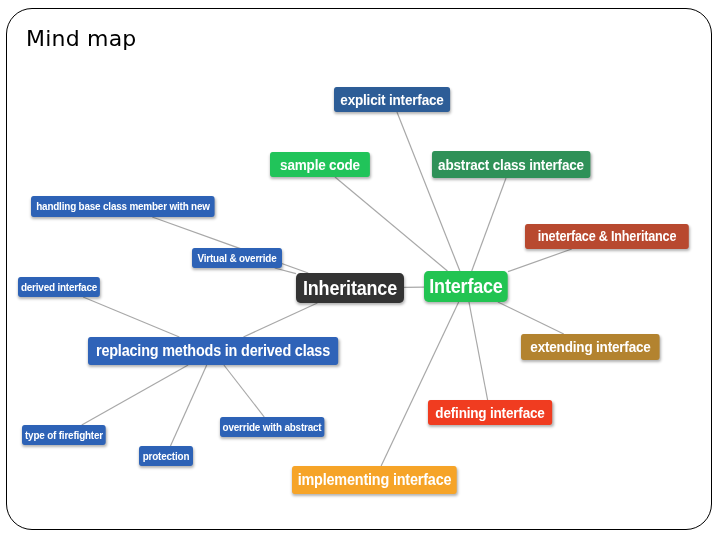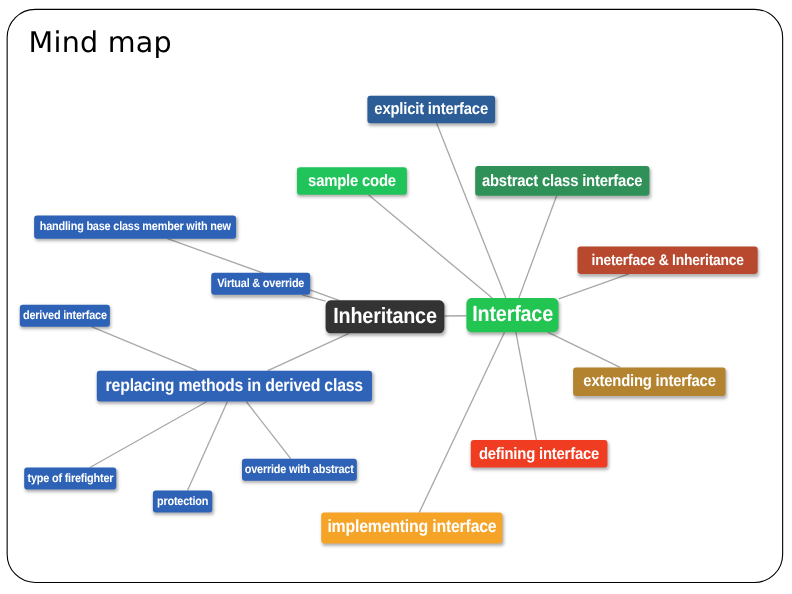--- a/index.html
+++ b/index.html
@@ -24,21 +24,21 @@
     height: 522px;
     border: 1.5px solid #000000;
     border-radius: 26px;
     box-sizing: border-box;
     background: transparent;
   }
   #title {
     position: absolute;
     left: 26px;
     top: 20px;
-    font-size: 26px;
+    font-size: 22px;
     line-height: 38px;
     color: #000000;
     font-family: "DejaVu Sans", sans-serif;
     letter-spacing: 0.2px;
     white-space: nowrap;
   }
   #canvas {
     position: absolute;
     left: 0;
     top: 0;

